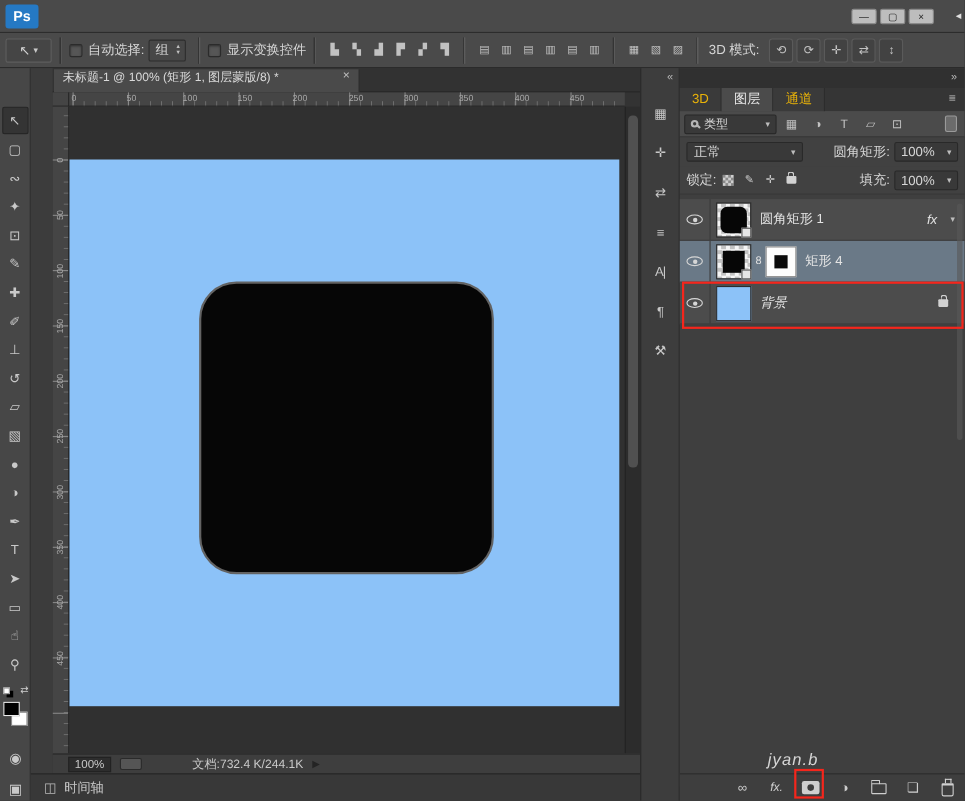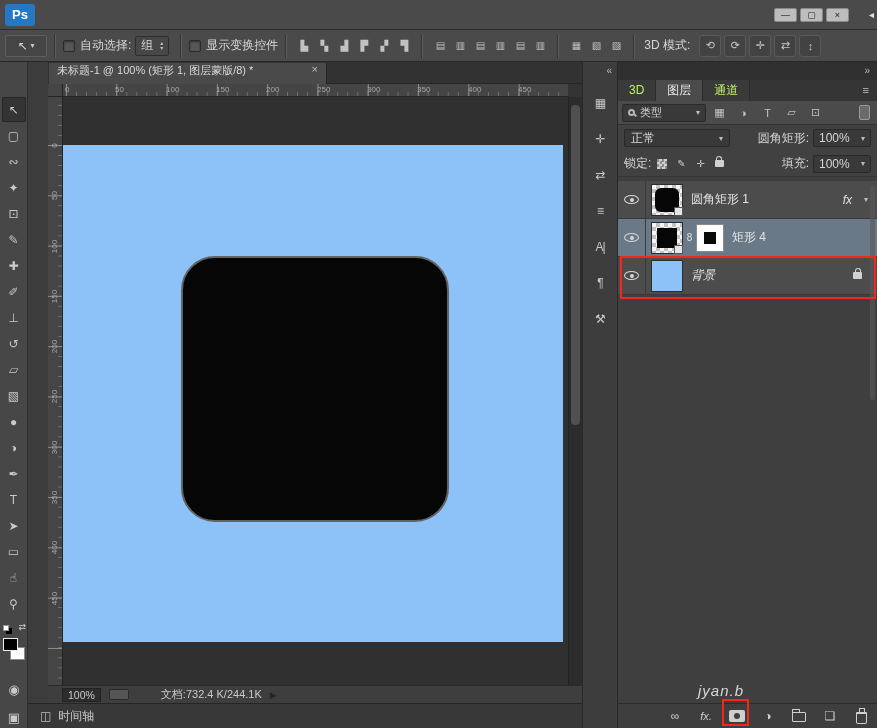--- a/index.html
+++ b/index.html
@@ -56,37 +56,37 @@
   .vruler span{position:absolute;left:-3px;width:19px;text-align:center;font-size:8px;color:#a8a8a8;transform:rotate(-90deg)}
   .vruler span:nth-child(1){top:44px}.vruler span:nth-child(2){top:94px}.vruler span:nth-child(3){top:145px}.vruler span:nth-child(4){top:195px}.vruler span:nth-child(5){top:245px}.vruler span:nth-child(6){top:295px}.vruler span:nth-child(7){top:346px}.vruler span:nth-child(8){top:396px}.vruler span:nth-child(9){top:446px}.vruler span:nth-child(10){top:497px}
   .content{position:absolute;left:15px;top:35px;width:505px;height:588px;background:#303030;overflow:hidden}
   .canvas{position:absolute;left:0;top:48px;width:500px;height:497px;background:#8cc2f8}
   .shape{position:absolute;left:118px;top:111px;width:268px;height:266px;background:#060606;border:2px solid #636363;border-radius:34px}
   .vscroll{position:absolute;left:520px;top:35px;width:14px;height:588px;background:#2c2c2c;border-left:1px solid #232323}
   .vthumb{position:absolute;left:2px;top:8px;width:9px;height:320px;background:#505050;border-radius:4px}
   .statusbar{position:absolute;left:0;bottom:0;width:534px;height:18px;background:#3e3e3e;border-top:1px solid #292929;display:flex;align-items:center;font-size:11px;color:#c9c9c9}
   .zoombox{margin-left:14px;background:#2d2d2d;border:1px solid #222;padding:0 5px;height:14px;line-height:12px;font-size:10.5px}
   .statopt{width:20px;height:11px;background:#555;border:1px solid #2a2a2a;border-radius:2px;margin-left:8px}
-  .docinfo{margin-left:32px}
+  .docinfo{margin-left:46px}
   .statarrow{margin-left:8px;color:#242424;font-size:9px}
 
   
   #timeline{position:absolute;left:28px;top:703px;width:554px;height:25px;background:#383838;border-top:1px solid #252525;display:flex;align-items:center;gap:7px;padding-left:12px;color:#c6c6c6;font-size:12px}
   .tl-ic{font-size:12px;color:#b9b9b9}
 
   
   #strip{position:absolute;left:582px;top:62px;width:36px;height:666px;background:#3d3d3d;border-left:1px solid #292929;border-right:1px solid #292929}
   .strip-head{text-align:right;padding:3px 5px;color:#b9b9b9;font-size:10px;height:16px}
   .strip-ic{width:24px;height:22px;margin:14px auto 0;display:flex;align-items:center;justify-content:center;color:#c8c8c8;font-size:12px;letter-spacing:-1px}
 
   
   #panel{position:absolute;left:618px;top:62px;width:259px;height:666px;background:#414141}
   .p-head{height:18px;background:#303030;text-align:right;padding:3px 7px;color:#b9b9b9;font-size:10px}
   .p-tabs{height:21px;background:#353535;display:flex}
-  .p-tab{padding:0 11px;line-height:21px;font-size:12px;color:#bef264;background:#3a3a3a;border-right:1px solid #2c2c2c;white-space:nowrap}
+  .p-tab{padding:0 11px;line-height:21px;font-size:12px;color:#eab308;background:#3a3a3a;border-right:1px solid #2c2c2c;white-space:nowrap}
   .p-tab.active{background:#4b4b4b;color:#e8e8e8}
   .p-menu{margin-left:auto;padding:0 8px;line-height:21px;color:#c3c3c3;font-size:11px}
   .p-filter{height:24px;background:#4b4b4b;border-bottom:1px solid #313131;display:flex;align-items:center;padding:0 4px;gap:3px}
   .search-dd{width:84px;height:18px;background:#393939;border:1px solid #292929;border-radius:2px;display:flex;align-items:center;gap:5px;padding:0 5px;color:#d6d6d6;font-size:11px;flex:none}
   .mag{width:7px;height:7px;border:2px solid #b5b5b5;border-radius:50%;position:relative;flex:none}
   .mag::after{content:"";position:absolute;width:4px;height:2px;background:#b5b5b5;transform:rotate(45deg);right:-4px;bottom:-2px}
   .search-dd .chev{margin-left:auto}
   .f-ic{width:21px;height:18px;display:flex;align-items:center;justify-content:center;color:#c2c2c2;font-size:11px;flex:none}
   .f-toggle{margin-left:auto;width:11px;height:15px;border:1px solid #9a9a9a;border-radius:2px;background:#6b6b6b;margin-right:3px}
   .p-blend{height:26px;display:flex;align-items:center;padding:0 6px;font-size:12px;color:#d6d6d6;background:#414141}

